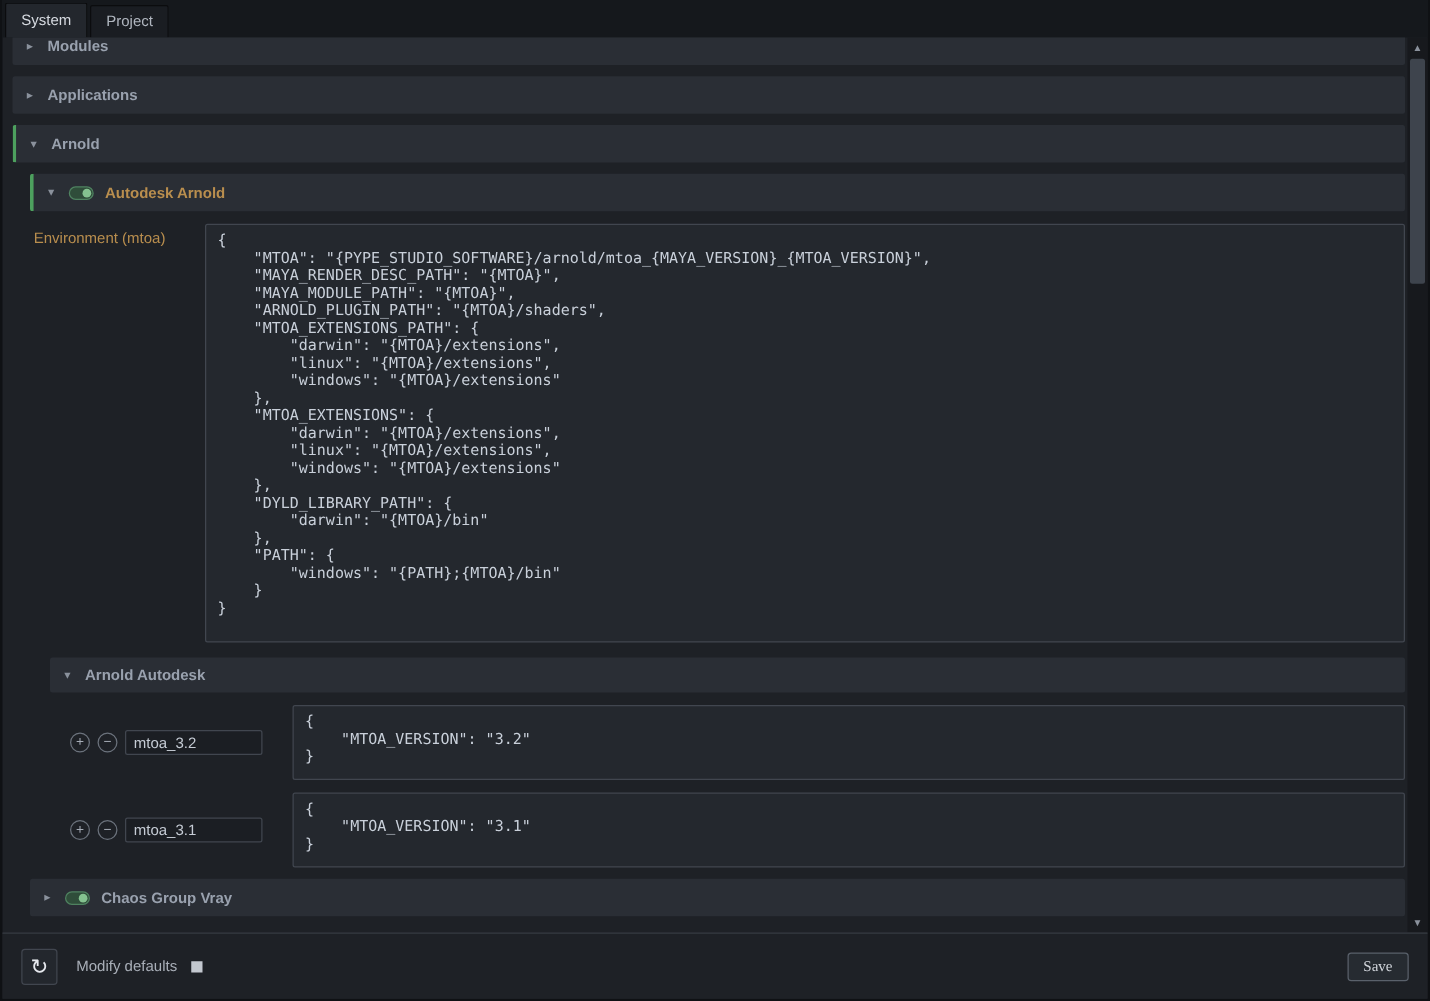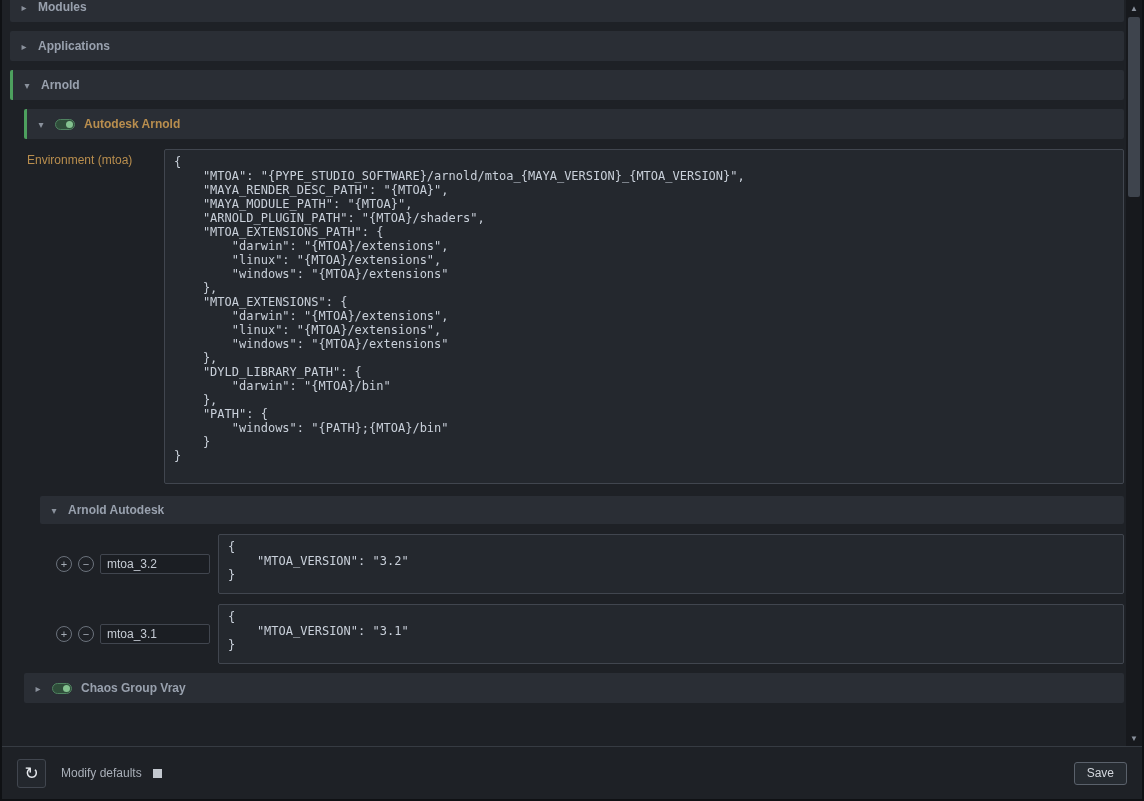--- a/index.html
+++ b/index.html
@@ -24,39 +24,47 @@
   .group{margin-left:14px;}
   .env-row{display:flex;align-items:flex-start;margin-top:10px;gap:12px;}
   .env-label{width:128px;flex:0 0 auto;padding:4px 6px 0 3px;font-size:12px;}
   .code-box{flex:1;background:#24282e;border:1px solid #41464f;border-radius:2px;padding:5px 9px;font-family:"DejaVu Sans Mono","Liberation Mono",monospace;font-size:12px;line-height:14px;color:#c9d0da;white-space:pre;overflow:hidden;min-width:0;}
   .env-code{height:335px;}
   .ver-code{height:60px;}
   .subsection{margin-left:16px;}
   .section-header.sub{height:28px;margin-top:12px;}
   .version-row{display:flex;align-items:center;margin-top:10px;padding-left:16px;gap:6px;}
   .round-btn{width:16px;height:16px;border-radius:50%;border:1px solid #6b727c;background:transparent;color:#a6adb7;font-size:11px;line-height:1;cursor:pointer;flex:0 0 auto;display:flex;align-items:center;justify-content:center;padding:0;font-family:inherit;}
-  .key-input{width:110px;height:20px;background:#1b1e23;border:1px solid #41464f;border-radius:2px;color:#c6ccd5;padding:0 6px;font-size:12px;font-family:inherit;margin-right:2px;}
+  .key-input{width:110px;height:20px;background:#1b1e23;border:1px solid #41464f;border-radius:2px;color:#c6ccd5;padding:0 6px;font-size:12px;font-family:inherit;margin-right:18px;}
   .toggle{width:20px;height:11px;border-radius:6px;background:#2f4d3a;border:1px solid #4f8260;position:relative;flex:0 0 auto;cursor:pointer;}
   .toggle::after{content:"";position:absolute;right:1px;top:1px;width:7px;height:7px;border-radius:50%;background:#84c290;}
   .footer{height:53px;border-top:1px solid #363b42;display:flex;align-items:center;padding:0 15px;gap:15px;flex:0 0 auto;background:#1e2126;}
   .refresh-btn{width:29px;height:29px;background:#23272d;border:1px solid #41464f;border-radius:3px;color:#e6e9ee;font-size:17px;line-height:1;cursor:pointer;display:flex;align-items:center;justify-content:center;padding:0;}
   .footer-label{color:#a9afb8;}
   .checkbox{width:9px;height:9px;background:#c3c8cf;display:inline-block;margin-left:-4px;cursor:pointer;}
   .spacer{flex:1;}
-  .save-btn{height:23px;padding:0 12px;background:#262b31;border:1px solid #5a616b;border-radius:3px;color:#d2d6dc;font-size:12px;cursor:pointer;font-family:Liberation Sans, sans-serif;}
+  .save-btn{height:23px;padding:0 12px;background:#262b31;border:1px solid #5a616b;border-radius:3px;color:#d2d6dc;font-size:12px;cursor:pointer;font-family:Liberation Serif, serif;}
   .scrollbar{width:16px;background:#17191d;display:flex;flex-direction:column;flex:0 0 auto;}
   .scroll-arrow{height:16px;display:flex;align-items:center;justify-content:center;font-size:8px;color:#8a919c;cursor:pointer;flex:0 0 auto;}
   .scroll-track{flex:1;position:relative;}
   .scroll-thumb{position:absolute;top:1px;left:2px;width:12px;height:180px;background:#3e444d;border-radius:2px;cursor:pointer;}
 </style>
 </head>
 <body>
 
 <div class="app">
 
+  <div class="tabbar">
+    <div class="tab active">
+      <span>System</span>
+    </div>
+    <div class="tab">
+      <span>Project</span>
+    </div>
+  </div>
 
   <div class="body">
     <div class="content">
 
       <div class="section-header first">
         <span class="arrow">▸</span>
         <span class="section-label">Modules</span>
       </div>
 
       <div class="section-header">

